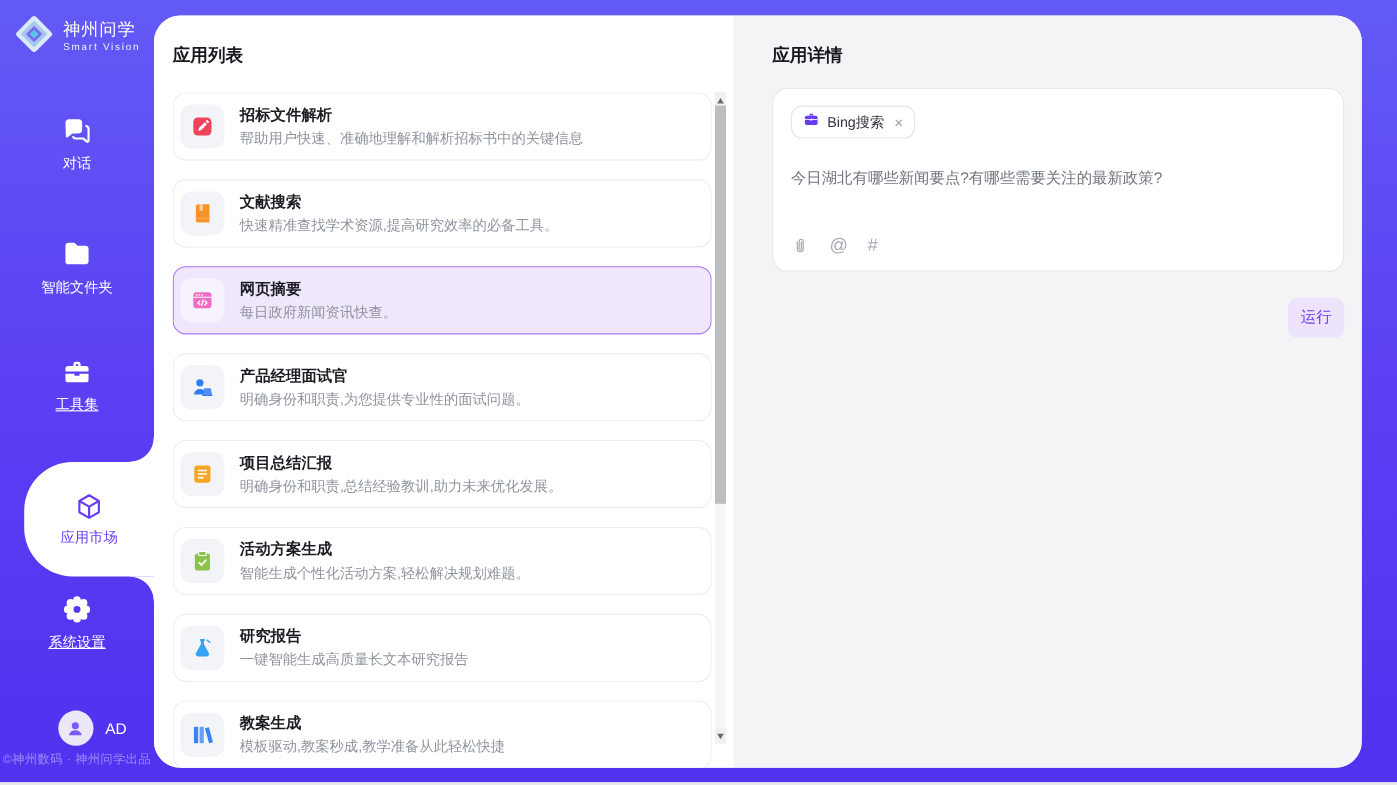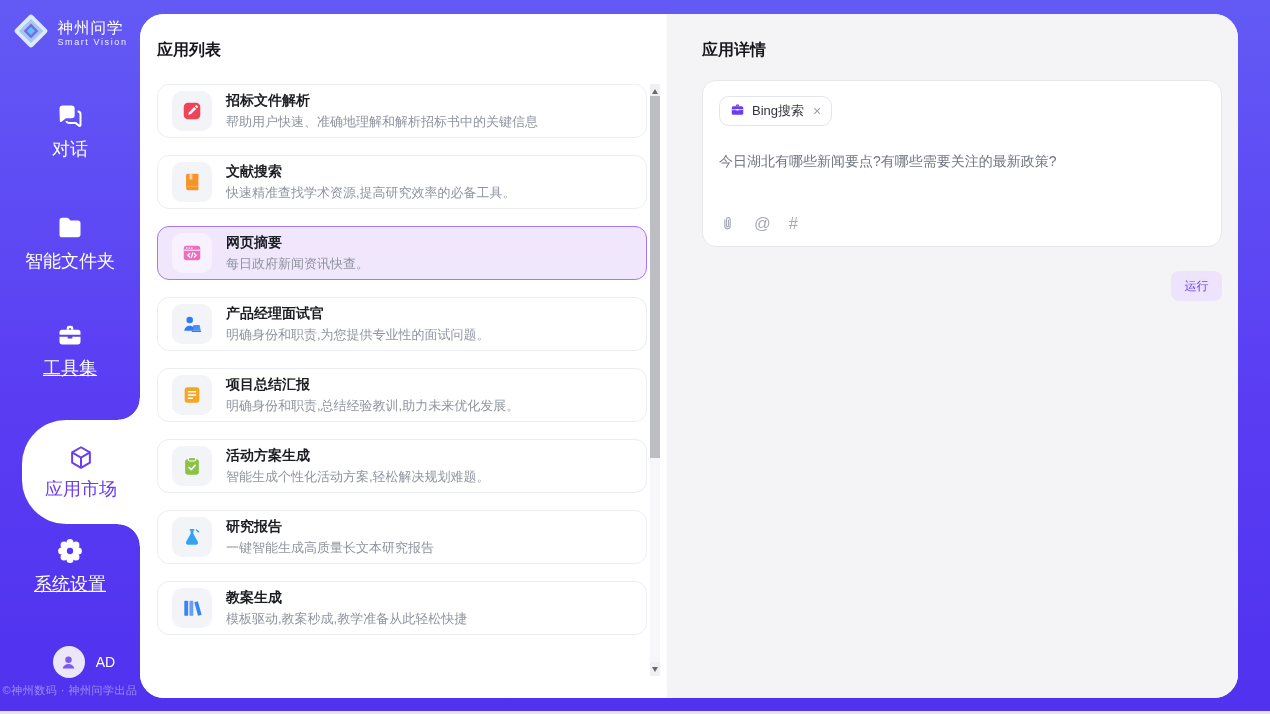--- a/index.html
+++ b/index.html
@@ -12,21 +12,21 @@
   
   .sidebar { position:absolute; left:0; top:0; width:140px; height:711px; color:#fff; }
   .logo { position:absolute; top:12px; left:0; width:140px; display:flex; align-items:center; justify-content:center; gap:7px; }
   .logo-text { display:flex; flex-direction:column; line-height:1.1; }
   .logo-title { font-size:15.5px; font-weight:normal; letter-spacing:1px; }
   .logo-sub { font-size:9px; letter-spacing:1.6px; color:rgba(255,255,255,.9); margin-top:2px; }
 
   .side-nav { position:absolute; inset:0; }
   .nav-item { position:absolute; left:0; width:140px; display:flex; flex-direction:column; align-items:center; justify-content:center; color:#fff; cursor:pointer; }
   .nav-item .nav-icon svg { width:28px; height:28px; display:block; }
-  .nav-label { font-size:18px; margin-top:7px; }
+  .nav-label { font-size:13px; margin-top:7px; }
   .nav-item.underlined .nav-label { text-decoration:underline; }
   .side-nav .nav-item:nth-of-type(1){ top:104px; height:54px; }
   .side-nav .nav-item:nth-of-type(2){ top:216px; height:54px; }
   .side-nav .nav-item:nth-of-type(3){ top:323px; height:54px; }
   .side-nav .nav-item:nth-of-type(4){ top:420px; height:104px; }
   .side-nav .nav-item:nth-of-type(5){ top:539px; height:54px; }
   .nav-item.active { left:22px; width:118px; background:#fff; border-radius:44px 0 0 44px; color:var(--accent,#6140F3); }
   .nav-item.active .nav-label { color:var(--accent,#6140F3); margin-top:5px; }
   .nav-item.active::before, .nav-item.active::after { content:''; position:absolute; right:0; width:22px; height:22px; }
   .nav-item.active::before { top:-22px; background:radial-gradient(circle at 0 0, rgba(0,0,0,0) 21.2px, #fff 22px); }
@@ -38,22 +38,22 @@
   .user-name { font-size:14px; color:#fff; }
   .side-footer { position:absolute; top:683px; left:0; width:140px; text-align:center; font-size:11px; color:rgba(255,255,255,.42); letter-spacing:.5px; }
 
   
   .main { position:absolute; left:140px; top:14px; width:1098px; height:684px; background:#fff; border-radius:24px; overflow:hidden; display:flex; }
   .list-pane { position:relative; width:527px; height:100%; background:#fff; }
   .pane-title { font-size:16px; font-weight:bold; color:#17181D; position:absolute; top:26px; left:17px; }
   .detail-pane .pane-title { left:35px; }
 
   .cards { position:absolute; top:70px; left:17px; width:490px; bottom:0; overflow:hidden; }
-  .app-card { height:54px; margin-bottom:17px; border:1px solid #ECEDF1; border-radius:12px; background:#fff;
-              display:flex; align-items:center; padding:0 14px; gap:14px; cursor:pointer; }
+  .app-card { height:62px; margin-bottom:17px; border:1px solid #ECEDF1; border-radius:12px; background:#fff;
+              display:flex; align-items:center; padding:0 6px; gap:14px; cursor:pointer; }
   .app-card.selected { background:var(--selected_bg,#F0E7FD); border-color:var(--selected_border,#A678F5); }
   .tile { flex:0 0 40px; width:40px; height:40px; border-radius:10px; background:#F3F4F7; display:flex; align-items:center; justify-content:center; color:var(--tile-color,#888); }
   .app-card.selected .tile { background:#F7F2FE; }
   .tile svg { width:22px; height:22px; display:block; }
   .card-title { font-size:14px; font-weight:bold; color:#1B1D22; line-height:1.45; }
   .card-desc { font-size:13px; color:#8F949E; line-height:1.45; margin-top:2px; white-space:nowrap; }
 
   
   .scrollbar { position:absolute; top:70px; right:7px; width:10px; height:592px; background:#F7F7F9; }
   .sb-arrow { position:absolute; left:0; width:10px; height:14px; background:#F0F0F2; display:flex; align-items:center; justify-content:center; cursor:pointer; }
@@ -66,22 +66,22 @@
   .detail-card { position:absolute; top:66px; left:35px; width:520px; height:167px; background:#fff; border:1px solid #E7E8EC; border-radius:14px; }
   .chip { position:absolute; top:15px; left:16px; height:30px; display:inline-flex; align-items:center; gap:7px; padding:0 10px; border:1px solid #E4E5EA; border-radius:10px; background:#fff; cursor:pointer; }
   .chip svg { width:15px; height:15px; color:var(--accent,#6140F3); }
   .chip-label { font-size:13px; color:#33353C; }
   .chip-close { font-size:14px; color:#9BA0A8; margin-left:2px; cursor:pointer; line-height:1; }
   .prompt { position:absolute; top:70px; left:16px; right:16px; font-size:14px; color:#71757F; line-height:1.5; cursor:text; }
   .attach-row { position:absolute; bottom:13px; left:16px; display:flex; align-items:center; gap:18px; color:#A6AAB2; }
   .attach-row svg { width:17px; height:17px; display:block; }
   .attach-sym { font-size:16.5px; cursor:pointer; }
   .attach-btn { cursor:pointer; display:flex; }
-  .run-btn { position:absolute; top:257px; right:16px; width:51px; height:30px; border:none; border-radius:8px;
-             background:var(--run_bg,#EDE3FC); color:var(--accent,#7A46F3); font-size:12px; font-family:inherit; cursor:pointer; }
+  .run-btn { position:absolute; top:257px; right:16px; width:51px; height:36px; border:none; border-radius:8px;
+             background:var(--run_bg,#EDE3FC); color:var(--accent,#7A46F3); font-size:14px; font-family:inherit; cursor:pointer; }
 </style>
 </head>
 <body>
 
 <div class="stage">
 
   <aside class="sidebar">
     <div class="logo">
       <span>
         <svg width="38" height="38" viewBox="0 0 40 40">

